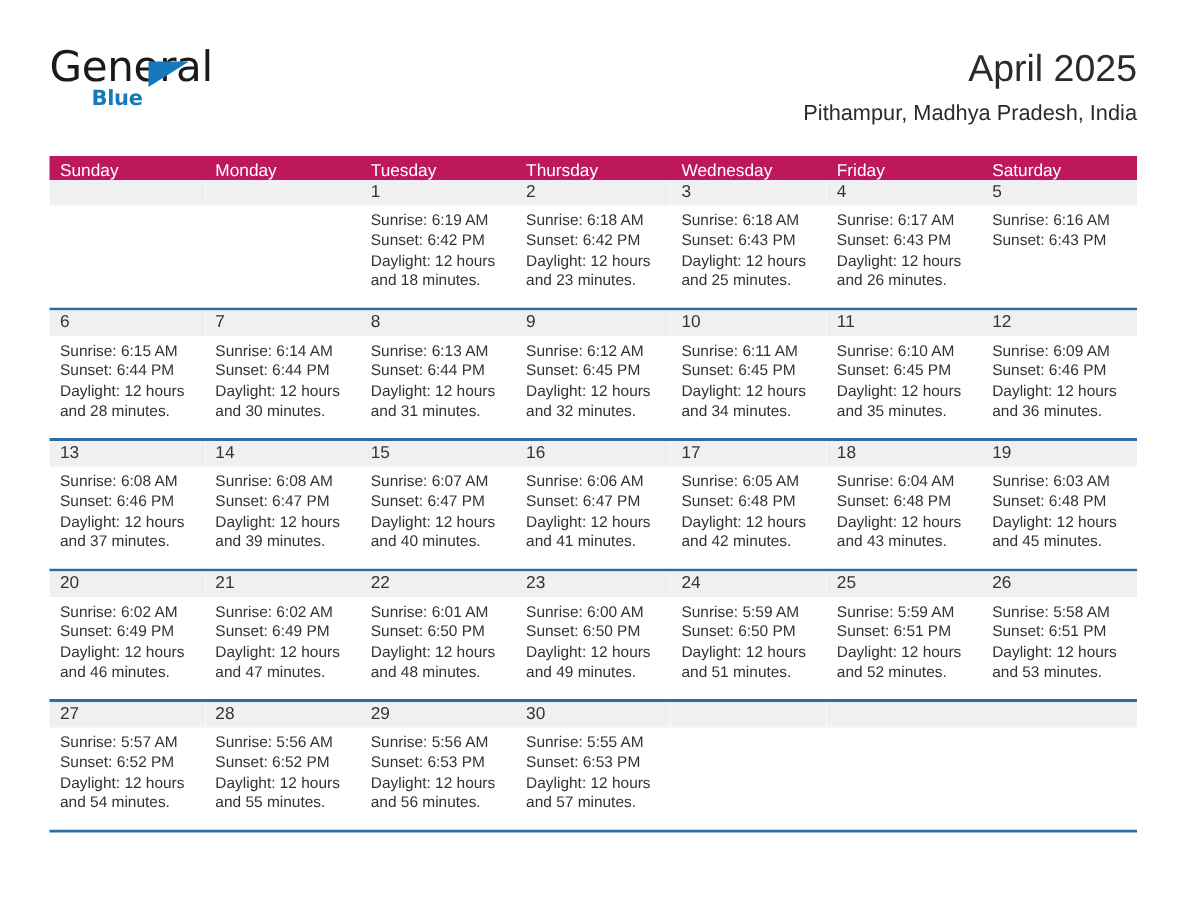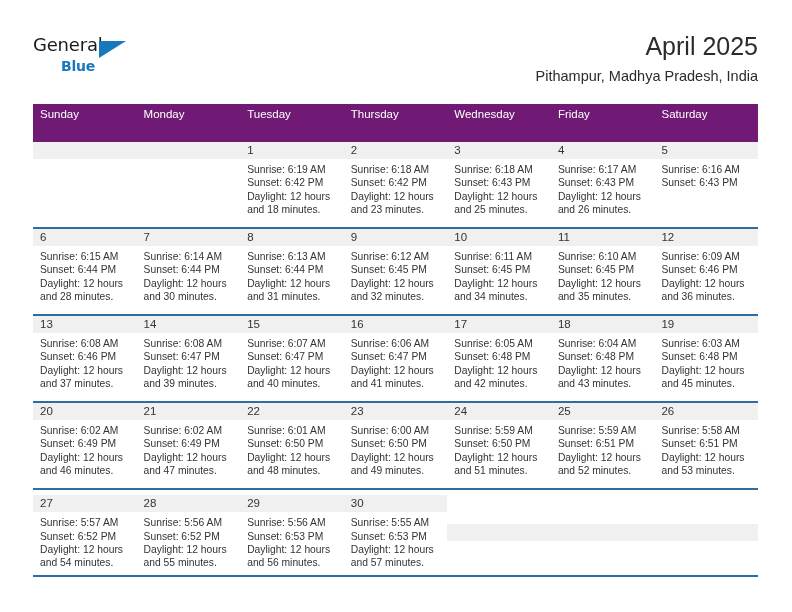--- a/index.html
+++ b/index.html
@@ -33,21 +33,21 @@
     position: absolute;
     left: 0px;
     top: 4px;
     width: 120px;
     height: 48px;
   }
   .logo-general {
     position: absolute;
     left: 0;
     top: 0;
-    font-size: 18px;
+    font-size: 28px;
     letter-spacing: -0.2px;
     color: #1a1a1a;
     font-family: "DejaVu Sans", sans-serif;
     font-weight: 400;
     line-height: 22px;
   }
   .logo-tri {
     position: absolute;
     left: 66px;
     top: 7px;
@@ -94,43 +94,42 @@
   
   .calendar {
     position: absolute;
     left: 33px;
     top: 104px;
     width: 725px;
   }
 
   .weekday-row {
     display: flex;
-    background: #701a75;
-    height: 38px;
+    background: #be185d;
+    height: 16px;
   }
   .weekday-cell {
     flex: 1 1 0;
     font-size: 11.5px;
     color: #ffffff;
     line-height: 21px;
     padding-left: 7px;
     box-sizing: border-box;
     white-space: nowrap;
     overflow: hidden;
   }
 
   .week-row {
     display: flex;
     border-bottom: 2px solid #2e6da4;
     height: 87px;
     box-sizing: border-box;
   }
   .week-row:last-child {
     border-bottom: 2px solid #2e6da4;
-    align-items: center;
   }
 
   .day-cell {
     flex: 1 1 0;
     position: relative;
     box-sizing: border-box;
     background: #ffffff;
     overflow: hidden;
   }
   .day-number-band {

